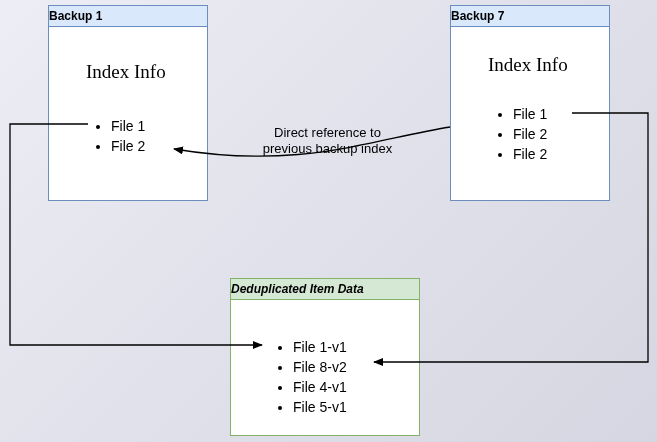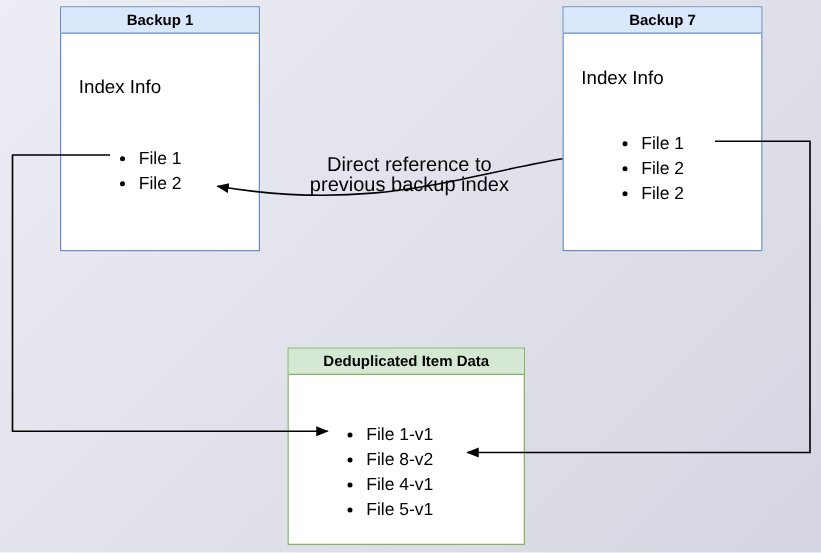--- a/index.html
+++ b/index.html
@@ -18,31 +18,31 @@
     position: absolute;
     background: #ffffff;
     box-sizing: border-box;
     z-index: 2;
   }
   .node.blue  { border: 1px solid var(--blue-border, #6c8ebf); }
   .node.green { border: 1px solid var(--green-border, #82b366); }
   .node-header {
     height: 21px;
     line-height: 21px;
-    text-align: center;
     font-size: 12px;
     font-weight: bold;
     box-sizing: border-box;
   }
   .blue  .node-header { background: var(--blue-fill, #dae8fc);  border-bottom: 1px solid var(--blue-border, #6c8ebf); }
-  .green .node-header { background: var(--green-fill, #d5e8d4); border-bottom: 1px solid var(--green-border, #82b366); }
+  .green .node-header { background: var(--green-fill, #d5e8d4); border-bottom: 1px solid var(--green-border, #82b366); font-style: italic; }
   .index-label {
     position: absolute;
-    left: 14px;
-    font-size: 15px;
+    left: 37px;
+    font-size: 19px;
+    font-family: Liberation Serif, serif;
   }
   ul.file-list {
     position: absolute;
     margin: 0;
     padding-left: 62px;
     left: 0;
     right: 0;
     list-style-type: disc;
   }
   ul.file-list li {
@@ -65,21 +65,21 @@
     width: 657px; height: 442px;
     z-index: 5;
     pointer-events: none;
   }
   #annotation {
     position: absolute;
     left: 240px;
     top: 125px;
     width: 175px;
     text-align: center;
-    font-size: 16px;
+    font-size: 13px;
     line-height: 16px;
     z-index: 6;
   }
 </style>
 </head>
 <body>
 
 <div id="canvas">
 
   <div class="node blue" id="backup1-box">

